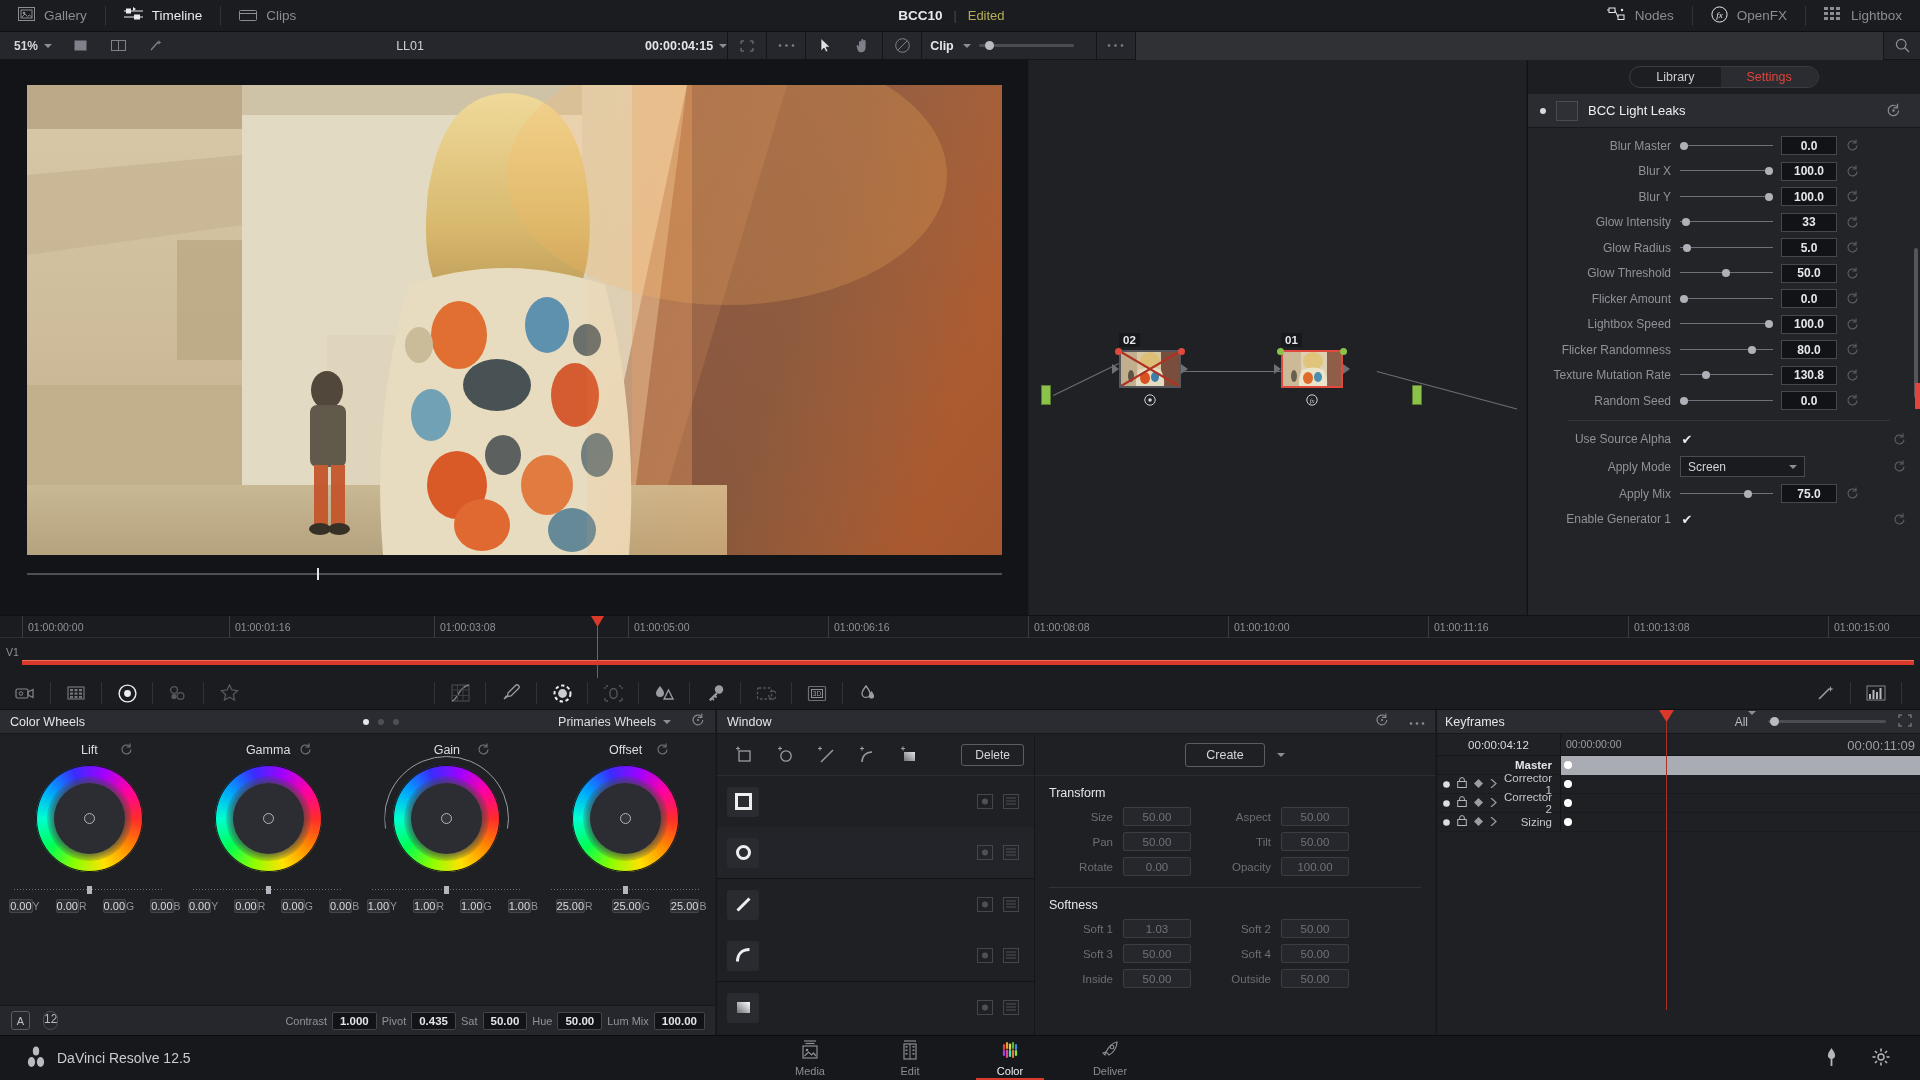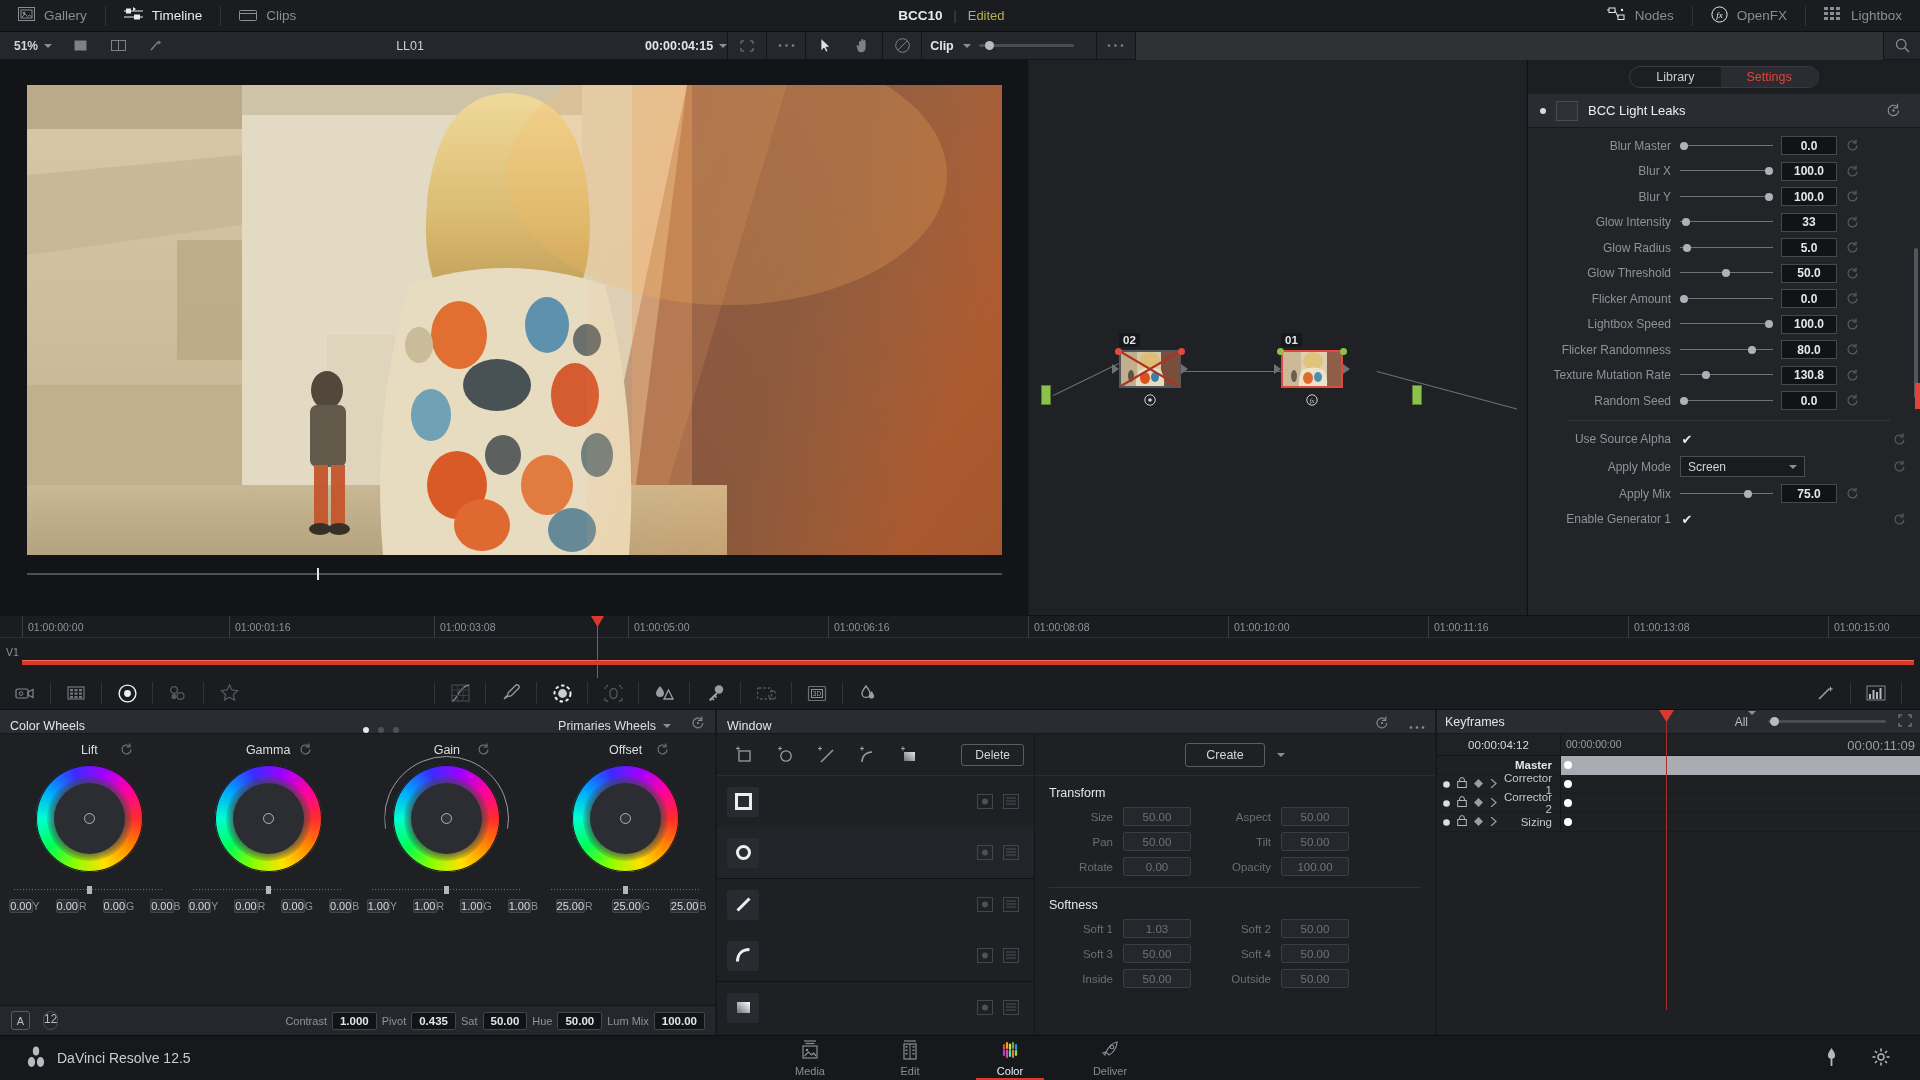--- a/index.html
+++ b/index.html
@@ -118,21 +118,21 @@
 
   
   .midbar { position:absolute; left:0; top:677px; width:1920px; height:33px; background:#1b1c20; display:flex; align-items:center;
             border-bottom:1px solid #0f1013;}
   .mb-ic { width:50px; height:33px; display:flex; align-items:center; justify-content:center; color:#83868d; }
   .mb-ic.on { color:#eceef0; }
   .mb-ic.dim { color:#55585e; }
   .mb-sep { width:1px; height:22px; background:#303238;}
 
   
-  .phead { height:24px; background:#2b2c31; display:flex; align-items:flex-end; padding:0 10px; border-bottom:1px solid #17181b;}
+  .phead { height:24px; background:#2b2c31; display:flex; align-items:center; padding:0 10px; border-bottom:1px solid #17181b;}
   .phead .t { color:#e4e5e9; font-size:12.5px; }
   .phead .sp { flex:1; }
   .phead .sel { color:#dcdee2; font-size:12.5px; display:flex; align-items:center; gap:7px;}
 
   
   .cwpanel { position:absolute; left:0; top:710px; width:715px; height:325px; background:#1f2024;}
   .cw-dots { display:flex; gap:9px; align-items:center; margin-left:40%;}
   .cw-dots i { width:6px;height:6px;border-radius:50%; background:#4d5057; display:block;}
   .cw-dots i.on { background:#e6e7ea; }
   .wheels { display:flex; padding-top:6px; }

